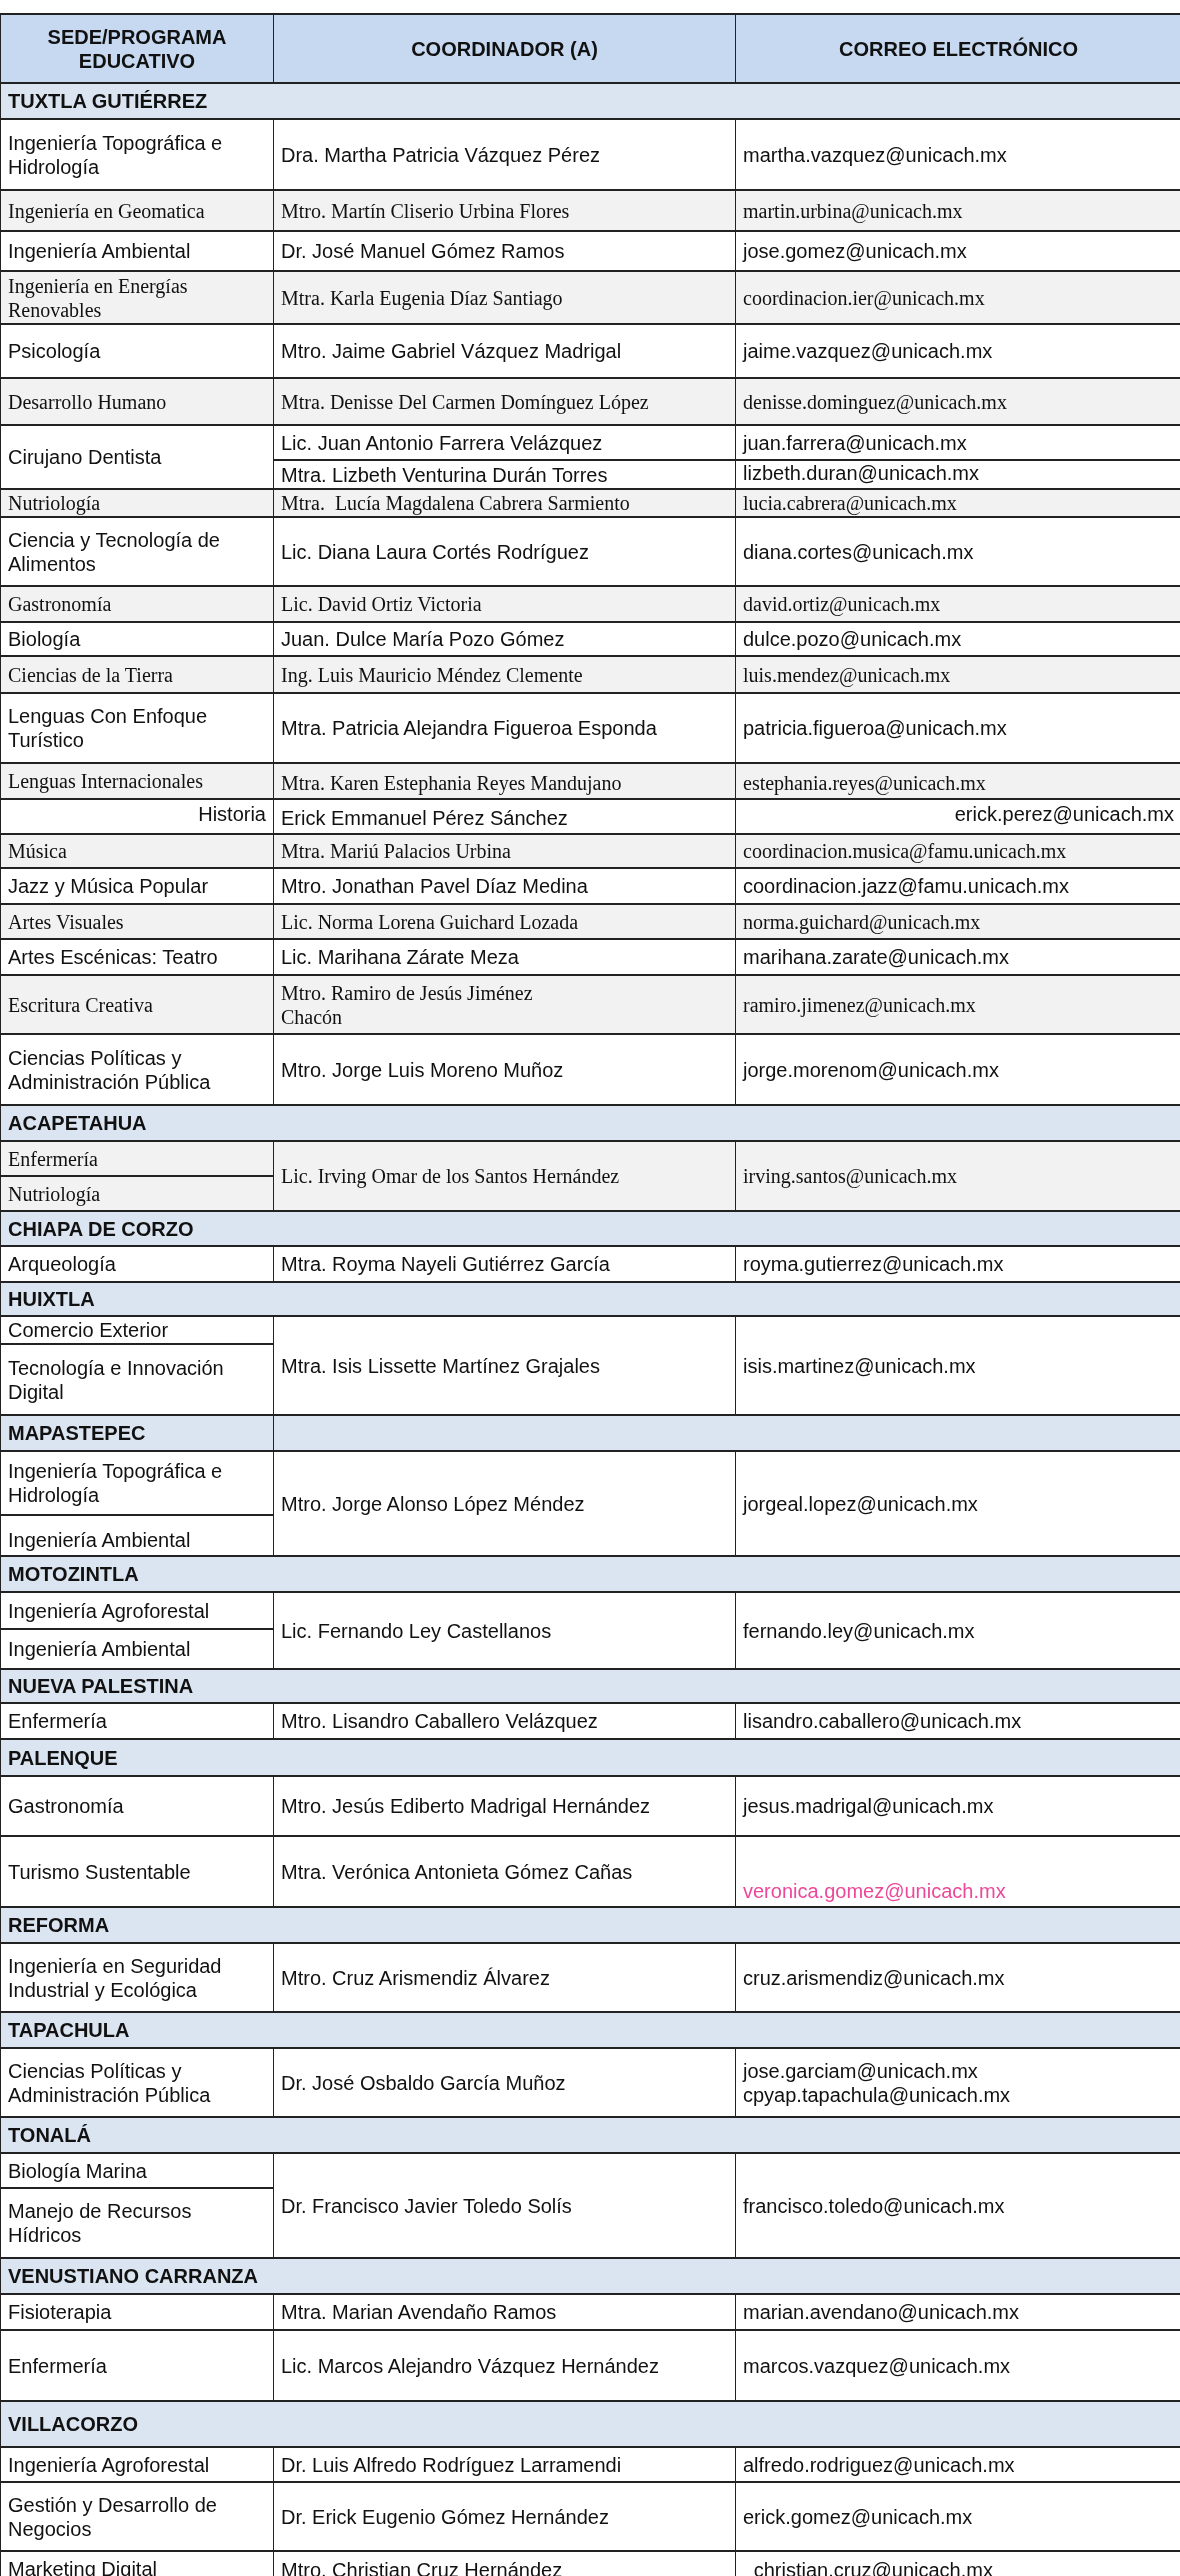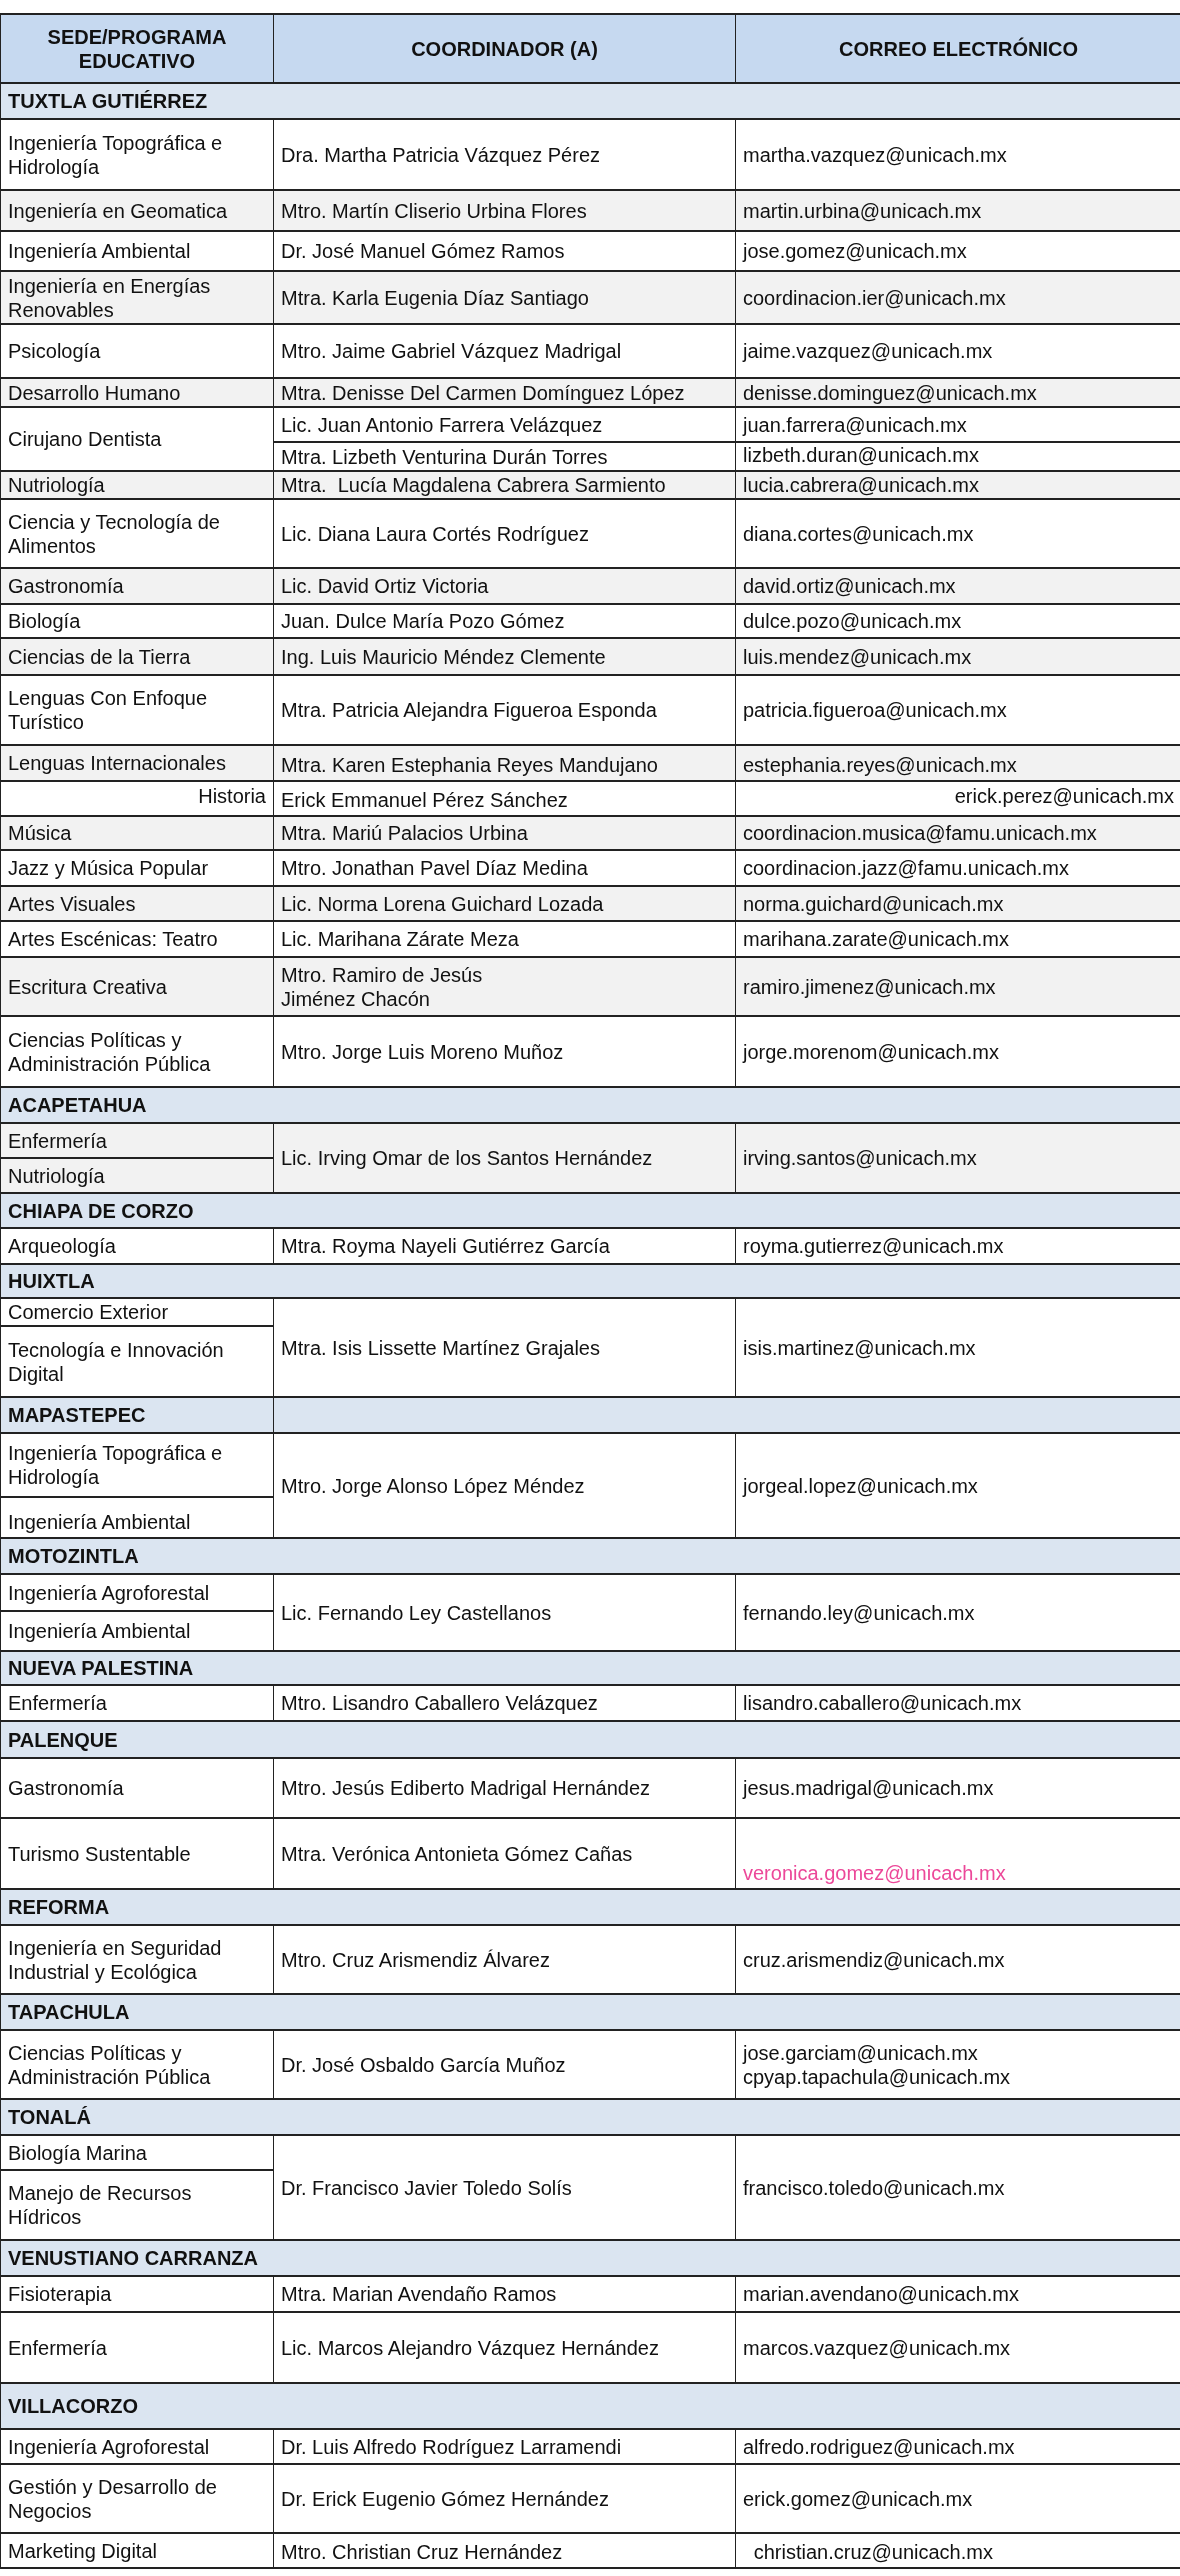--- a/index.html
+++ b/index.html
@@ -13,21 +13,21 @@
   col.c1 { width: 273px; } col.c2 { width: 462px; } col.c3 { width: 446px; }
   td, th {
     border: 1.8px solid #222;
     border-top-width: 2.4px; border-bottom-width: 2.4px;
     padding: 0 7px; vertical-align: middle;
     font-size: 20px; line-height: 1.2; font-weight: normal;
     overflow: hidden;
   }
   th { background: #c6d9f0; font-weight: bold; text-align: center; font-size: 20px; }
   tr.sede td { background: #dbe5f1; font-weight: bold; font-size: 20px; }
-  tr.alt td { background: #f2f2f2; }
+  tr.alt td { background: #f2f2f2; font-family: Liberation Serif, serif; }
   td.email { }
   td.email.muted { color: #ec4899; vertical-align: bottom; padding-bottom: 3.5px; }
   td.bottom { vertical-align: bottom; padding-bottom: 3px; }
   td.top { vertical-align: top; padding-top: 2.4px; text-align: right; }
 </style>
 </head>
 <body>
 
 <table>
   <colgroup>
@@ -65,21 +65,21 @@
     <tr class="alt" style="height:53px">
       <td>Ingeniería en Energías Renovables</td>
       <td>Mtra. Karla Eugenia Díaz Santiago</td>
       <td>coordinacion.ier@unicach.mx</td>
     </tr>
     <tr style="height:54px">
       <td>Psicología</td>
       <td>Mtro. Jaime Gabriel Vázquez Madrigal</td>
       <td>jaime.vazquez@unicach.mx</td>
     </tr>
-    <tr class="alt" style="height:29px">
+    <tr class="alt" style="height:47px">
       <td>Desarrollo Humano</td>
       <td>Mtra. Denisse Del Carmen Domínguez López</td>
       <td>denisse.dominguez@unicach.mx</td>
     </tr>
     <tr style="height:35px">
       <td rowspan="2">Cirujano Dentista</td>
       <td>Lic. Juan Antonio Farrera Velázquez</td>
       <td>juan.farrera@unicach.mx</td>
     </tr>
     <tr style="height:20px">

